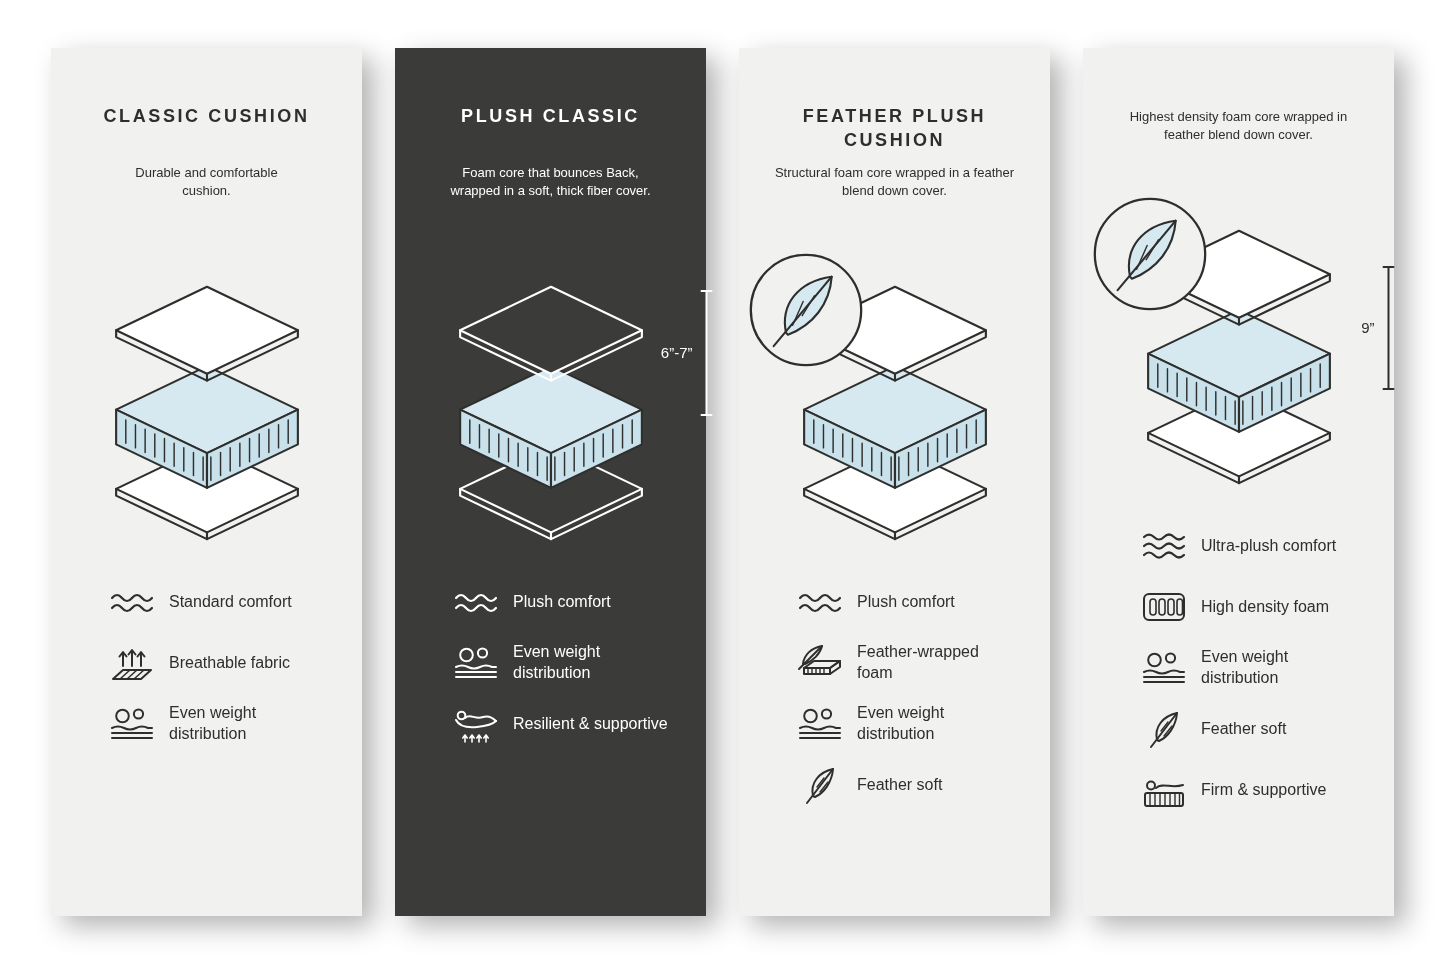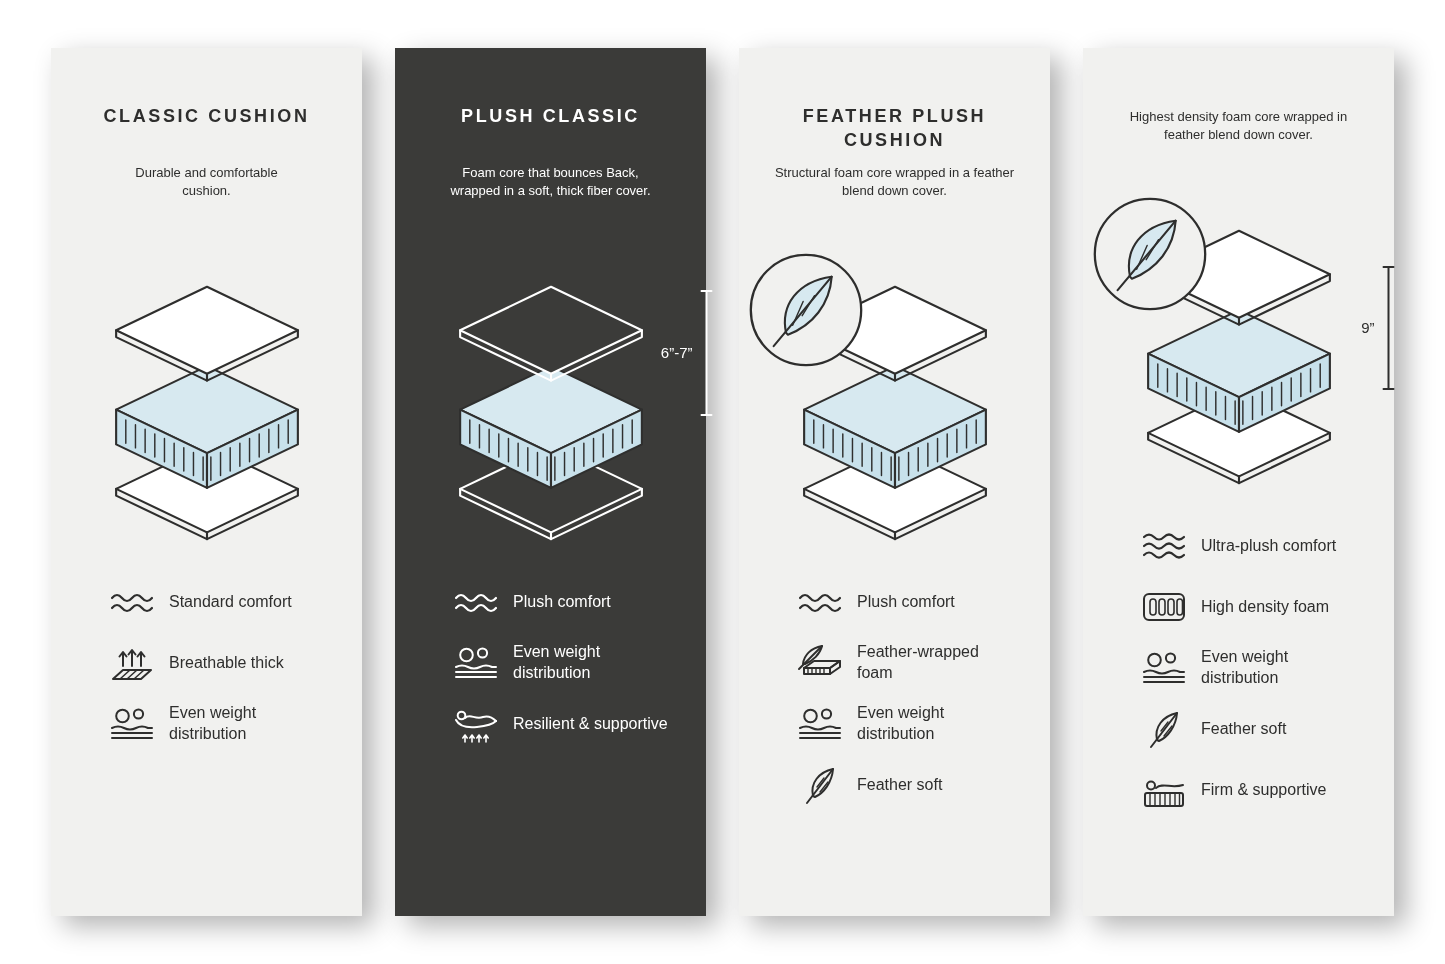--- a/index.html
+++ b/index.html
@@ -208,21 +208,21 @@
           </svg>
         </span>
       <span class="f-label">Standard comfort</span>
     </li>
     <li class="feature">
       <span class="f-icon">
           <svg viewBox="0 0 46 40" width="46" height="40">
             <use href="#sym-breathable"></use>
           </svg>
         </span>
-      <span class="f-label">Breathable thick</span>
+      <span class="f-label">Breathable fabric</span>
     </li>
     <li class="feature">
       <span class="f-icon">
           <svg viewBox="0 0 46 36" width="46" height="36">
             <use href="#sym-even-weight"></use>
           </svg>
         </span>
       <span class="f-label">Even weight distribution</span>
     </li>
   </ul>

